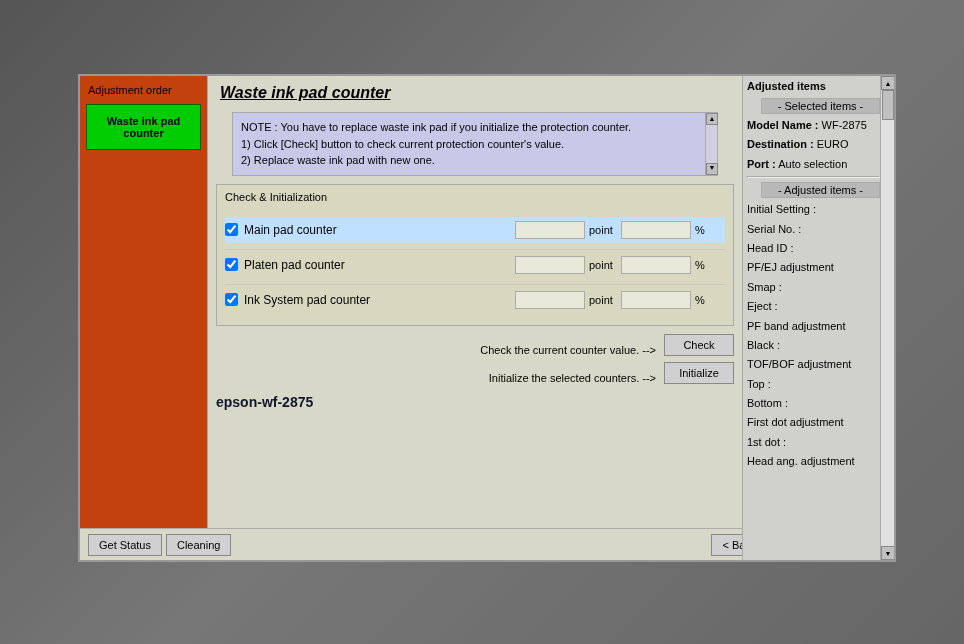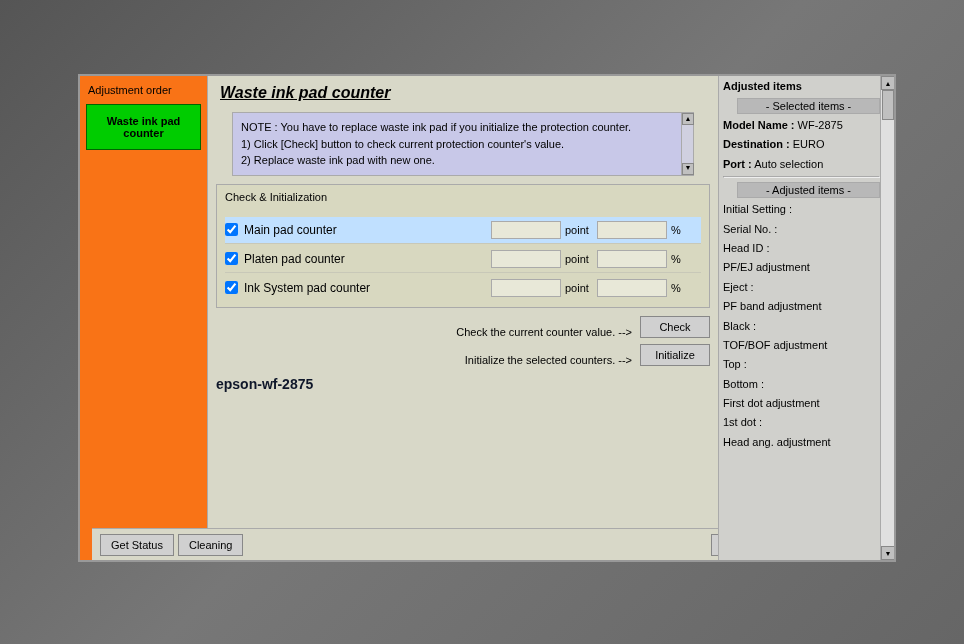--- a/index.html
+++ b/index.html
@@ -61,34 +61,34 @@
       left: 78px;
       right: 68px;
       bottom: 82px;
       display: flex;
       border: 2px solid #999;
       background: #d0d0cc;
     }
 
     .left-col {
       width: 128px;
-      background: #f97316;
+      background: #c2410c;
       border-right: 1px solid #aaa;
       padding-top: 2px;
     }
 
     .center-col {
       flex: 1;
       background: #d8d8c8;
       display: flex;
       flex-direction: column;
     }
 
     .right-col {
-      width: 176px;
+      width: 152px;
       background: #d0d0cc;
       border-left: 1px solid #aaa;
       position: relative;
       font-size: 11px;
       overflow: hidden;
     }
 
     
     .page-titlebar {
       position: absolute;
@@ -159,21 +159,21 @@
     .group-legend {
       font-size: 11px;
       font-weight: normal;
       color: #000;
       margin-bottom: 14px;
     }
 
     .counter-row {
       display: flex;
       align-items: center;
-      margin-bottom: 0;
+      margin-bottom: 6px;
       padding: 4px 0;
     }
     .counter-row + .counter-row {
       border-top: 1px solid #c8c8b8;
       padding-top: 6px;
     }
     .counter-checkbox {
       margin-right: 6px;
       width: 13px;
       height: 13px;
@@ -241,21 +241,21 @@
       color: #0f172a;
       font-size: 14px;
       font-weight: bold;
       margin: 4px 8px;
     }
 
     
     .bottom-bar {
       position: absolute;
       bottom: 0;
-      left: 12px;
+      left: 0;
       right: 0;
       height: 32px;
       background: #d8d8c8;
       border-top: 1px solid #aaa;
       display: flex;
       align-items: center;
       padding: 0 8px;
       gap: 4px;
     }
     .bottom-btn {
@@ -458,20 +458,23 @@
     <div class="right-item">
       <span>Serial No. :</span>
     </div>
     <div class="right-item">
       <span>Head ID :</span>
     </div>
     <div class="right-item">
       <span>PF/EJ adjustment</span>
     </div>
     <div class="right-item">
+      <span> Smap :</span>
+    </div>
+    <div class="right-item">
       <span>Eject :</span>
     </div>
     <div class="right-item">
       <span>PF band adjustment</span>
     </div>
     <div class="right-item">
       <span>Black :</span>
     </div>
     <div class="right-item">
       <span>TOF/BOF adjustment</span>

